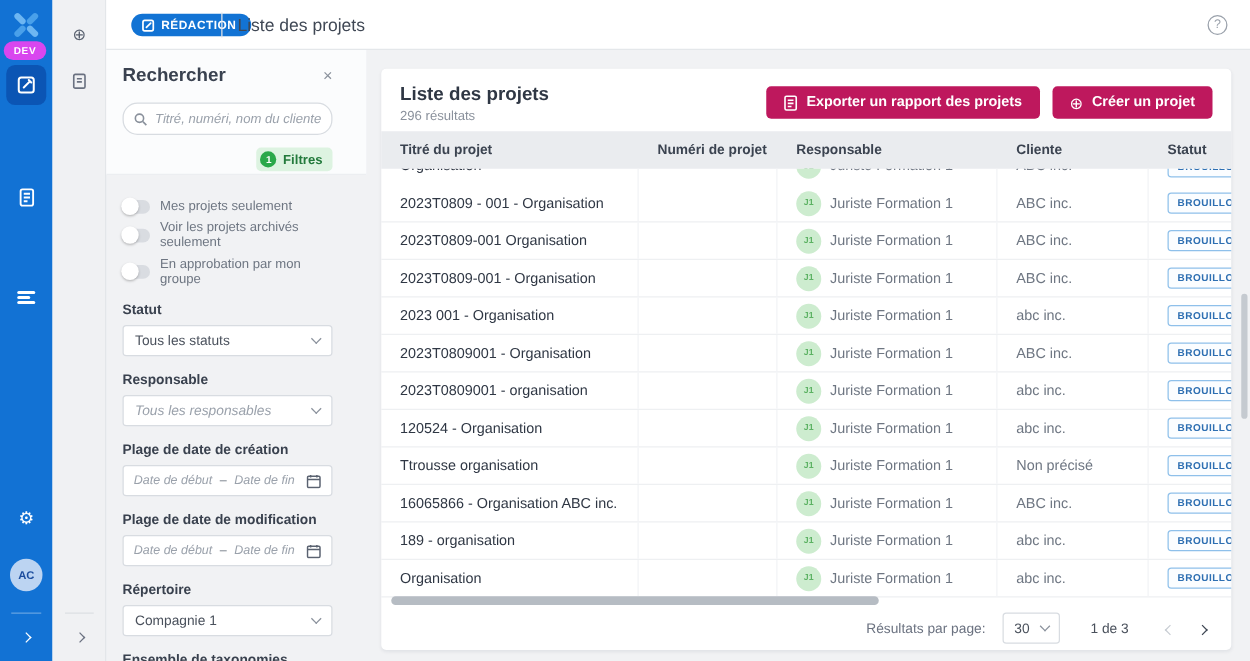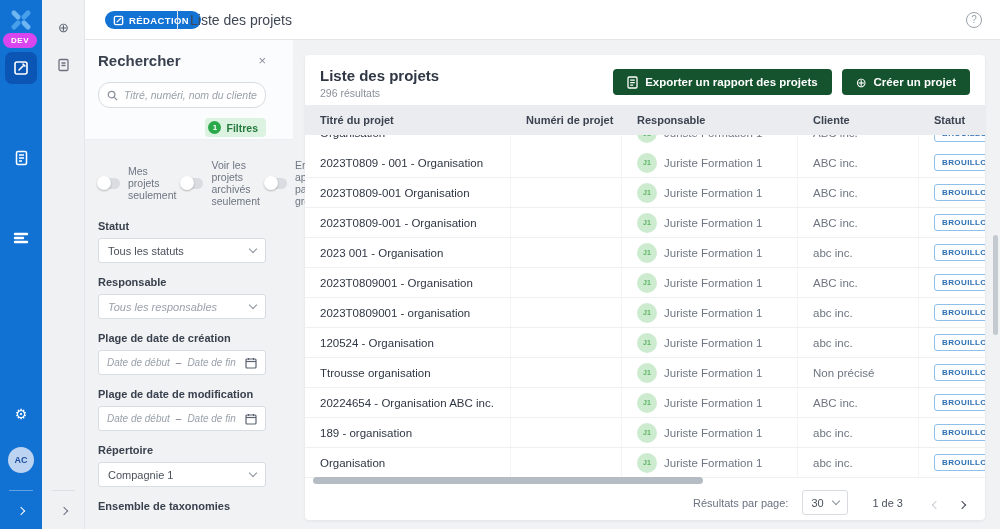--- a/index.html
+++ b/index.html
@@ -51,21 +51,21 @@
   .search-box { margin-top:13px; height:26px; background:#fff; border:1px solid #d8dce1; border-radius:12px;
     display:flex; align-items:center; padding:0 8px; gap:6px; }
   .search-box input { border:none; outline:none; width:100%; font-size:10.5px; font-style:italic; color:#6b7280;
     font-family:"Liberation Sans",sans-serif; background:transparent;}
   .search-box input::placeholder { color:#9aa1ab; }
   .filters-badge { margin-top:10px; margin-left:auto; width:fit-content; height:19px; background:#ddf3e1; border-radius:4px;
     display:flex; align-items:center; gap:5px; padding:0 8px 0 3px; cursor:pointer;}
   .filters-badge .num { width:13px; height:13px; border-radius:50%; background:#2aa84a; color:#fff; font-size:8px;
     font-weight:bold; display:flex; align-items:center; justify-content:center;}
   .filters-badge .txt { font-size:10.5px; color:#237a3c; font-weight:600;}
-  .toggles { margin-top:22px; display:flex; flex-direction:row; gap:5px; }
+  .toggles { margin-top:22px; display:flex; flex-direction:column; gap:5px; }
   .toggle-row { display:flex; align-items:center; gap:8px; cursor:pointer;}
   .switch { position:relative; width:22px; height:11px; background:#d9dce1; border-radius:6px; flex:0 0 auto;}
   .switch::after { content:""; position:absolute; left:-1px; top:-2px; width:14px; height:14px; border-radius:50%;
     background:#fff; box-shadow:0 1px 2px rgba(0,0,0,.25);}
   .toggle-label { font-size:10.5px; color:#6e7682; }
   .field { margin-top:13px; }
   .field-label { font-size:11px; font-weight:bold; color:#39414e; margin-bottom:6px; }
   .select { height:25px; background:#fff; border:1px solid #d8dce1; border-radius:3px; display:flex; align-items:center;
     justify-content:space-between; padding:0 9px; font-size:11px; color:#4a515c; cursor:pointer;}
   .select .chev { color:#8a919c; margin-top:-3px;}
@@ -74,21 +74,21 @@
     padding:0 8px; font-size:10px; font-style:italic; color:#9aa1ab; gap:6px;}
   .daterange .dash { font-style:normal; color:#6e7682; }
   .daterange .cal { margin-left:auto; }
   
   .card { position:absolute; left:220px; top:15px; width:680px; height:465px; background:#fff; border-radius:4px;
     box-shadow:0 1px 3px rgba(20,30,50,.07); }
   .card-head { position:absolute; left:15px; right:15px; top:12px; height:36px; }
   .card-title { font-size:15px; font-weight:600; color:#2f3744; }
   .card-sub { font-size:10.5px; color:#8a919c; margin-top:3px;}
   .head-buttons { position:absolute; right:0; top:2px; display:flex; gap:10px; }
-  .btn { height:26px; background:#14532d; border:none; border-radius:4px; color:#fff; font-size:11.5px; font-weight:bold;
+  .btn { height:26px; background:#be185d; border:none; border-radius:4px; color:#fff; font-size:11.5px; font-weight:bold;
     display:flex; align-items:center; gap:7px; padding:0 14px; cursor:pointer; font-family:"Liberation Sans",sans-serif;}
   .grid { display:grid; grid-template-columns:206px 111px 176px 121px 66px; align-items:center; }
   .thead { position:absolute; left:0; right:0; top:50px; height:30px; background:#eaecef; }
   .thead .th { font-size:11px; font-weight:bold; color:#3b4350; padding-left:15px; }
   .tbody { position:absolute; left:0; right:0; top:80px; }
   .partial-clip { height:13px; overflow:hidden; }
   .partial-clip .trow { transform:translateY(-17px); border-bottom:none;}
   .trow { height:30px; border-bottom:1px solid #eef0f2; cursor:pointer; }
   .trow > div { padding-left:15px; height:100%; display:flex; align-items:center; border-right:1px solid #f2f4f6; overflow:hidden; white-space:nowrap;}
   .trow > div:last-child { border-right:none; }
@@ -490,21 +490,21 @@
     <div>
             <span class="cell-client">Non précisé</span>
           </div>
     <div>
             <span class="status-badge">BROUILLON</span>
           </div>
   </div>
 
   <div class="trow grid">
     <div>
-            <span class="cell-title">20224654 - Organisation ABC inc.</span>
+            <span class="cell-title">16065866 - Organisation ABC inc.</span>
           </div>
     <div>
             <span class="cell-title"></span>
           </div>
     <div class="cell-resp">
       <span class="mini-avatar">J1</span>
       <span>Juriste Formation 1</span>
     </div>
     <div>
             <span class="cell-client">ABC inc.</span>

